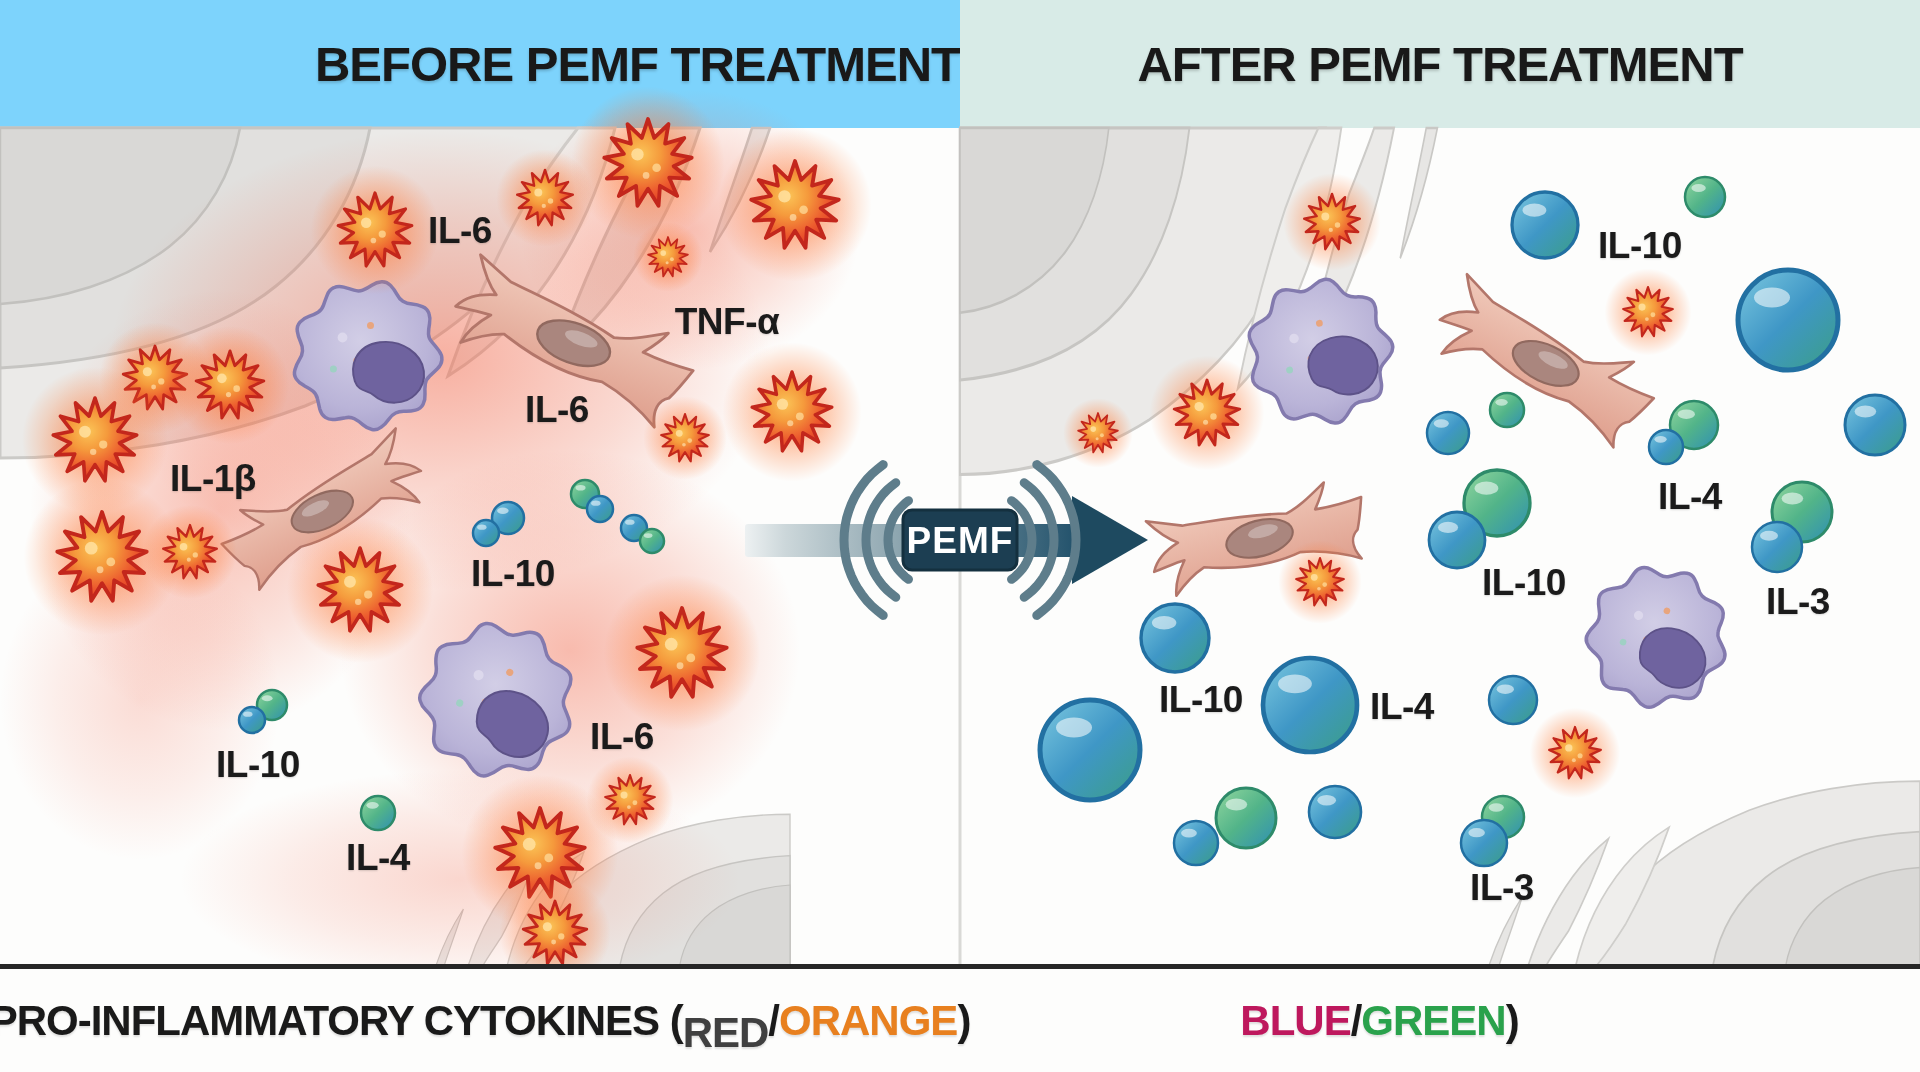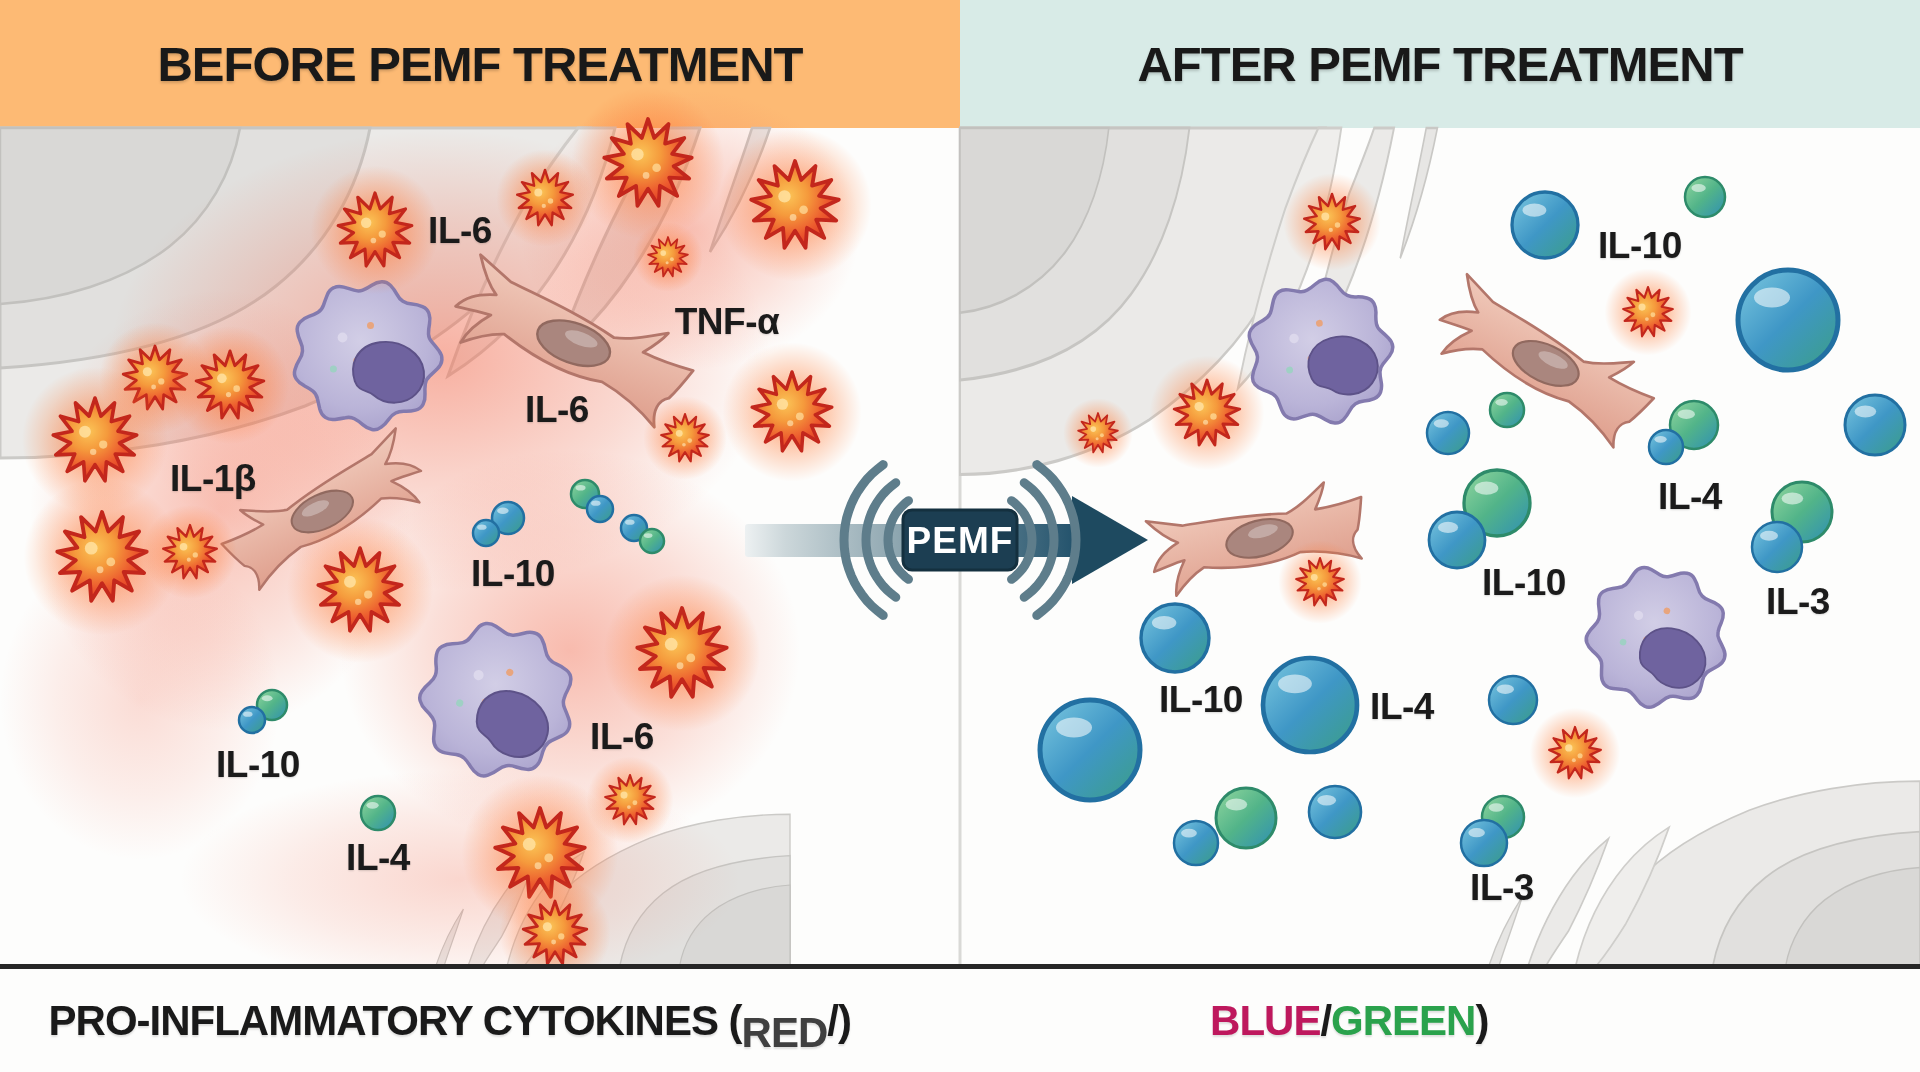--- a/index.html
+++ b/index.html
@@ -23,21 +23,21 @@
   .caption{width:960px;height:103px;display:flex;align-items:center;justify-content:center;
            font-size:42px;font-weight:700;letter-spacing:-1px;color:#1a1a1a;white-space:nowrap;
            text-shadow:0 2px 2px rgba(0,0,0,.12);}
   #pemf-text{font-size:37px;font-weight:700;letter-spacing:1px;fill:#ffffff;}
 </style>
 </head>
 <body>
 
 <div class="stage">
 
-  <div class="band left" style="background: #fdba74;">
+  <div class="band left" style="background: #7dd3fc; justify-content: flex-end;">
     <h1>BEFORE PEMF TREATMENT</h1>
   </div>
   <div class="band right" style="background: rgb(216, 235, 231);">
     <h1>AFTER PEMF TREATMENT</h1>
   </div>
 
   <svg id="scene" viewBox="0 0 1920 1072">
     <defs>
       <radialGradient id="spikG" cx="42%" cy="40%" r="65%">
         <stop offset="0%" stop-color="#fbc457"></stop>
@@ -504,20 +504,21 @@
       <span class="cy-label" style="left: 1502px; top: 888px;">IL-3</span>
     </div>
 
   <div class="separator"></div>
 
   <div class="footer">
     <div class="caption" id="cap-left">
         <span style="color: rgb(26, 26, 26);">PRO-INFLAMMATORY CYTOKINES (</span>
         <span style="color: #404040; margin-top: 24px;">RED</span>
         <span style="color: rgb(26, 26, 26);">/</span>
+        <span style="color: rgb(232, 128, 31);">ORANGE</span>
         <span style="color: rgb(26, 26, 26);">)</span>
       </div>
     <div class="caption" id="cap-right">
         <span style="color: #be185d;">BLUE</span>
         <span style="color: rgb(26, 26, 26);">/</span>
         <span style="color: rgb(42, 162, 76);">GREEN</span>
         <span style="color: rgb(26, 26, 26);">)</span>
       </div>
   </div>
 </div>

